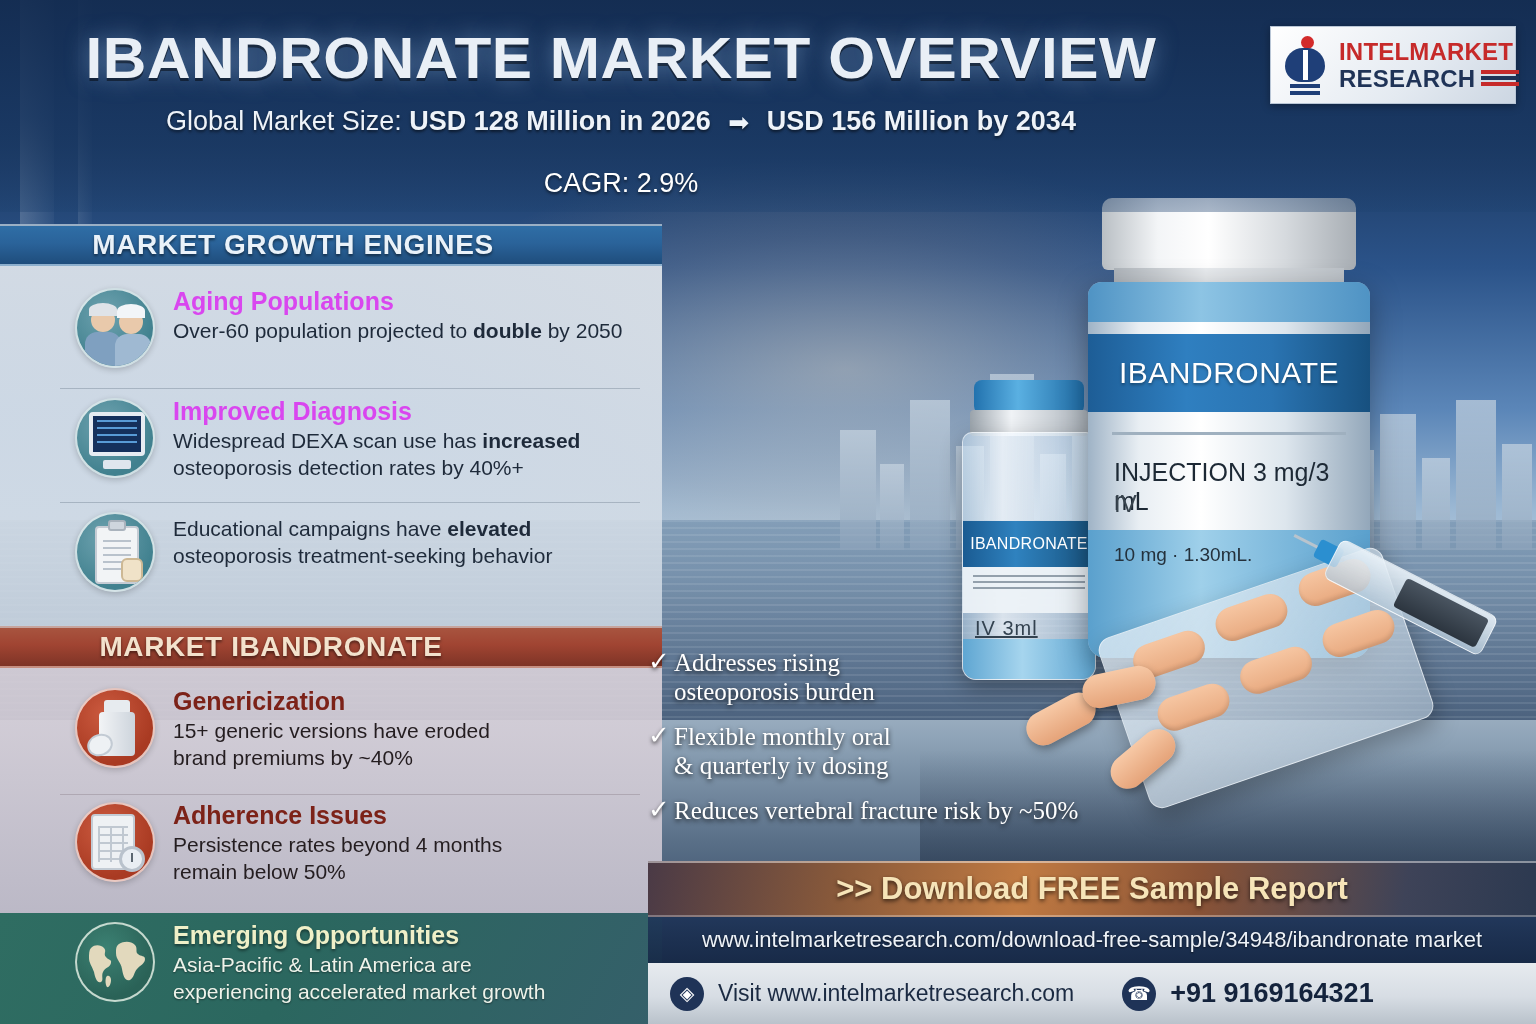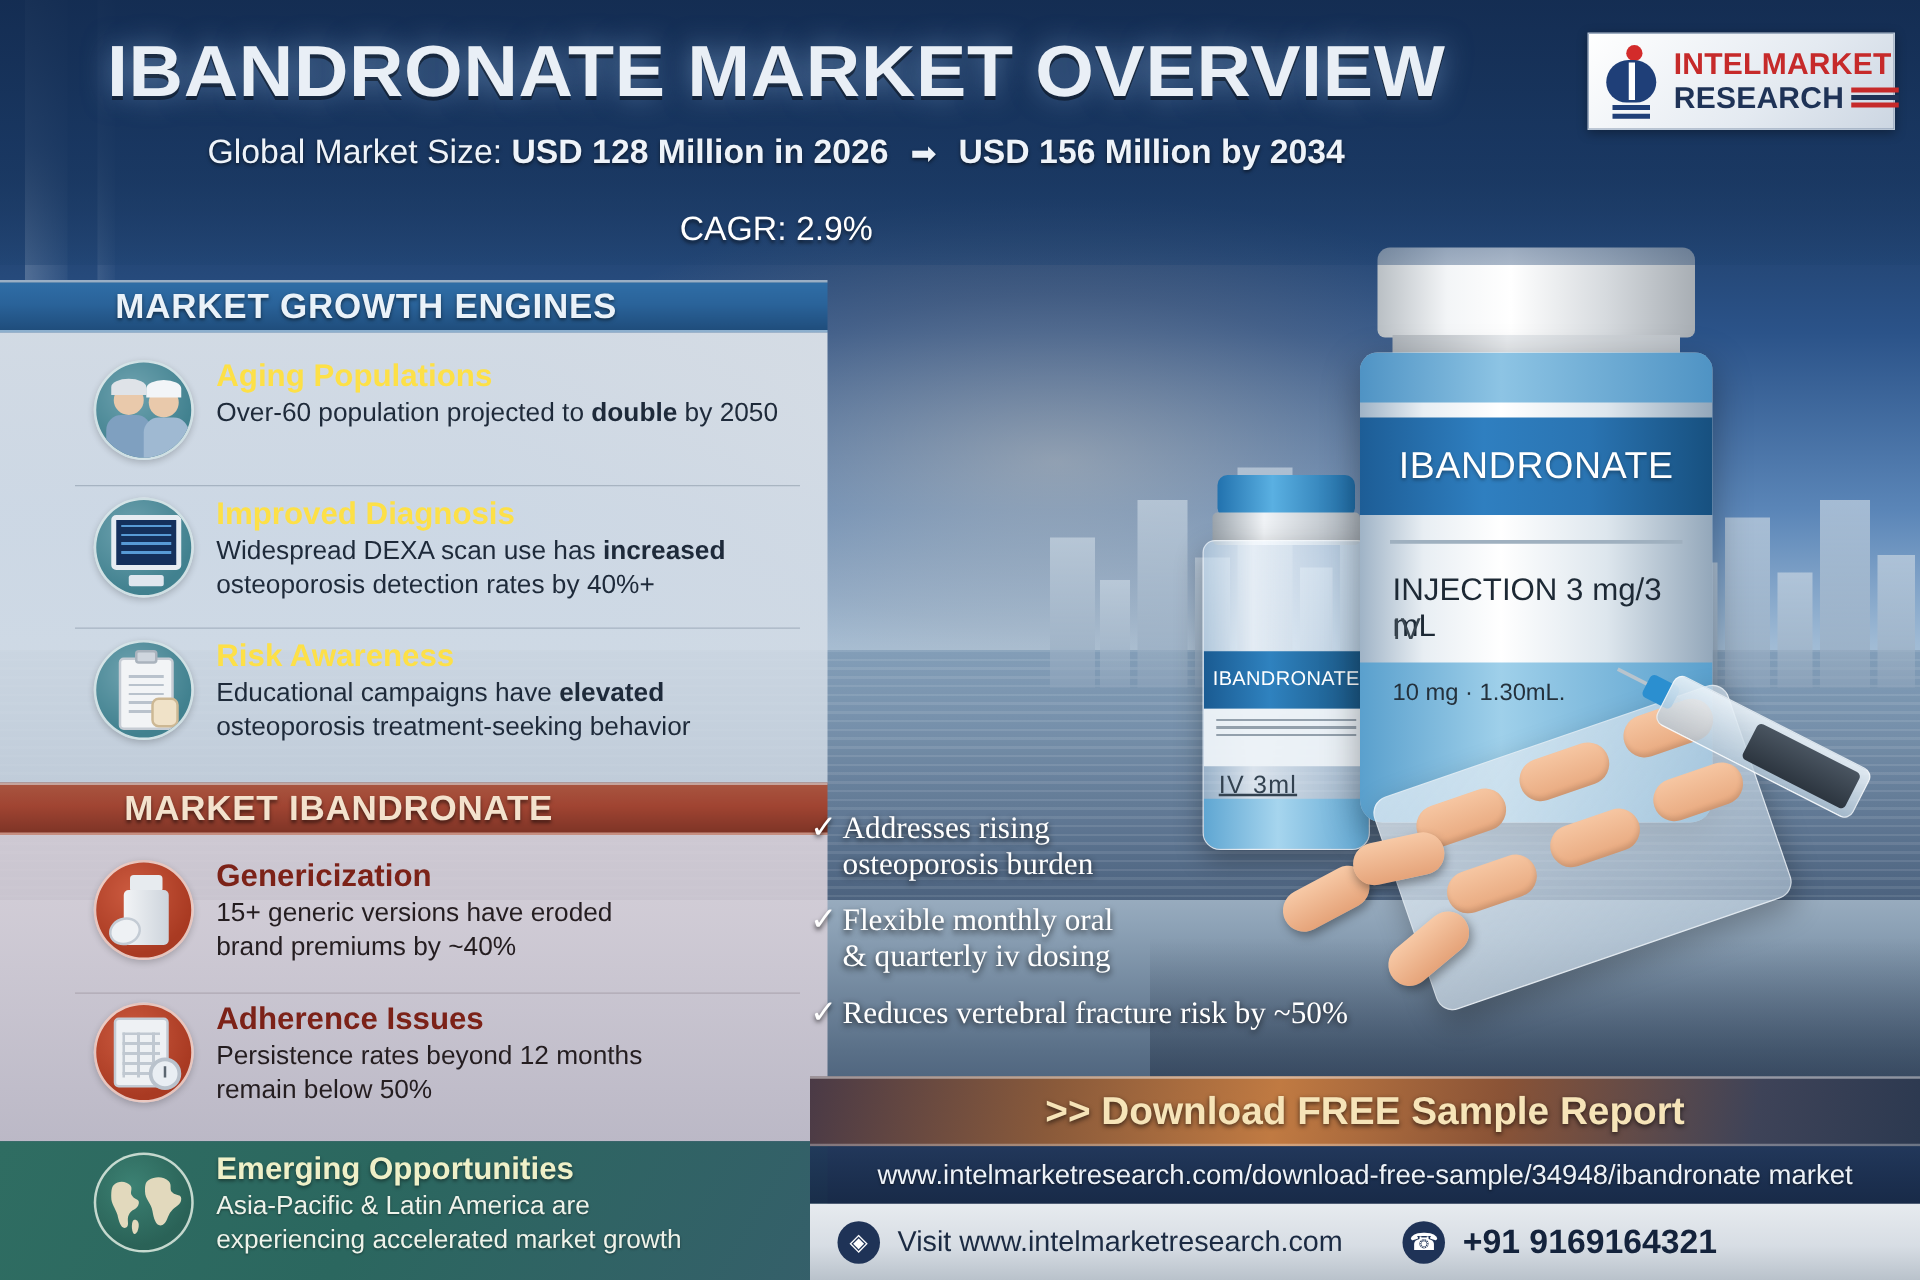--- a/index.html
+++ b/index.html
@@ -104,21 +104,21 @@
 
   .row{position:absolute;display:flex;align-items:flex-start;}
   .row .ico{flex:0 0 auto;border-radius:50%;position:relative;overflow:hidden;}
   .row .txt{margin-left:18px;}
   .row .hd{font-size:25px;font-weight:bold;line-height:1.05;}
   .row .bd{font-size:21px;line-height:1.28;margin-top:4px;}
   .row .bd b{font-weight:bold;}
   .divider{position:absolute;left:60px;width:580px;height:1px;background:rgba(120,135,150,.45);}
 
   
-  .g-hd{color:#fde047;}
+  .g-hd{color:#d946ef;}
   .g-bd{color:#1e2a3a;}
   .ico-teal{width:80px;height:80px;background:radial-gradient(circle at 38% 32%,#6fa3b0,#41818f 70%);
     border:2px solid rgba(255,255,255,.75);box-shadow:0 2px 6px rgba(0,0,0,.2);}
   
   .c-hd{color:#7c2218;}
   .c-bd{color:#241d20;}
   .ico-red{width:80px;height:80px;background:radial-gradient(circle at 38% 32%,#cc5b40,#a93a22 70%);
     border:2px solid rgba(255,255,255,.70);box-shadow:0 2px 6px rgba(0,0,0,.2);}
   
   .e-hd{color:#eff0c8;text-shadow:0 2px 3px rgba(0,0,0,.45);}
@@ -395,21 +395,20 @@
 
   <div class="row" style="left:75px;top:512px;width:580px;">
     <div class="ico ico-teal">
       <div class="art clip">
           <div class="pad"></div>
           <div class="top"></div>
           <div class="thumb"></div>
         </div>
     </div>
     <div class="txt">
-      <div class="hd g-hd">Risk Awareness</div>
       <div class="bd g-bd">
         <span>Educational campaigns have </span><b>elevated</b><br>
         <span>osteoporosis treatment-seeking behavior</span>
       </div>
     </div>
   </div>
 
   <div class="bar bar-chal">
     <div class="bar-txt">MARKET IBANDRONATE</div>
   </div>
@@ -436,21 +435,21 @@
   <div class="row" style="left:75px;top:802px;width:580px;">
     <div class="ico ico-red">
       <div class="art adh">
           <div class="pad"></div>
           <div class="clk"></div>
         </div>
     </div>
     <div class="txt">
       <div class="hd c-hd">Adherence Issues</div>
       <div class="bd c-bd">
-        <span>Persistence rates beyond 12 months</span><br>
+        <span>Persistence rates beyond 4 months</span><br>
         <span>remain below 50%</span>
       </div>
     </div>
   </div>
 
   <div class="panel-emerg"></div>
   <div class="row" style="left:75px;top:922px;width:580px;">
     <div class="ico ico-green">
       <div class="art globe">
         <svg width="64" height="60" viewBox="0 0 64 60" aria-hidden="true">

